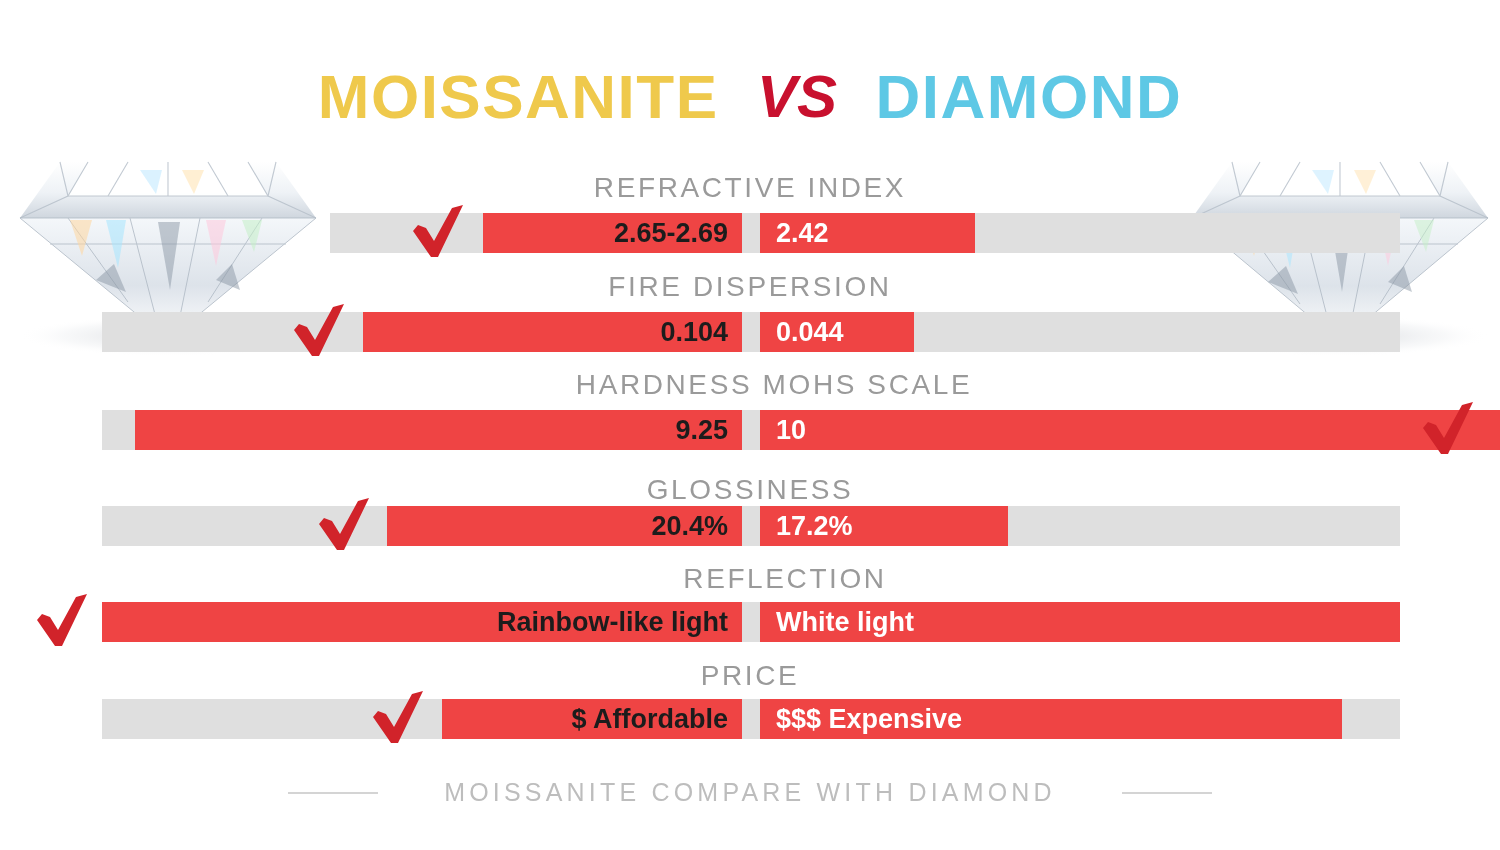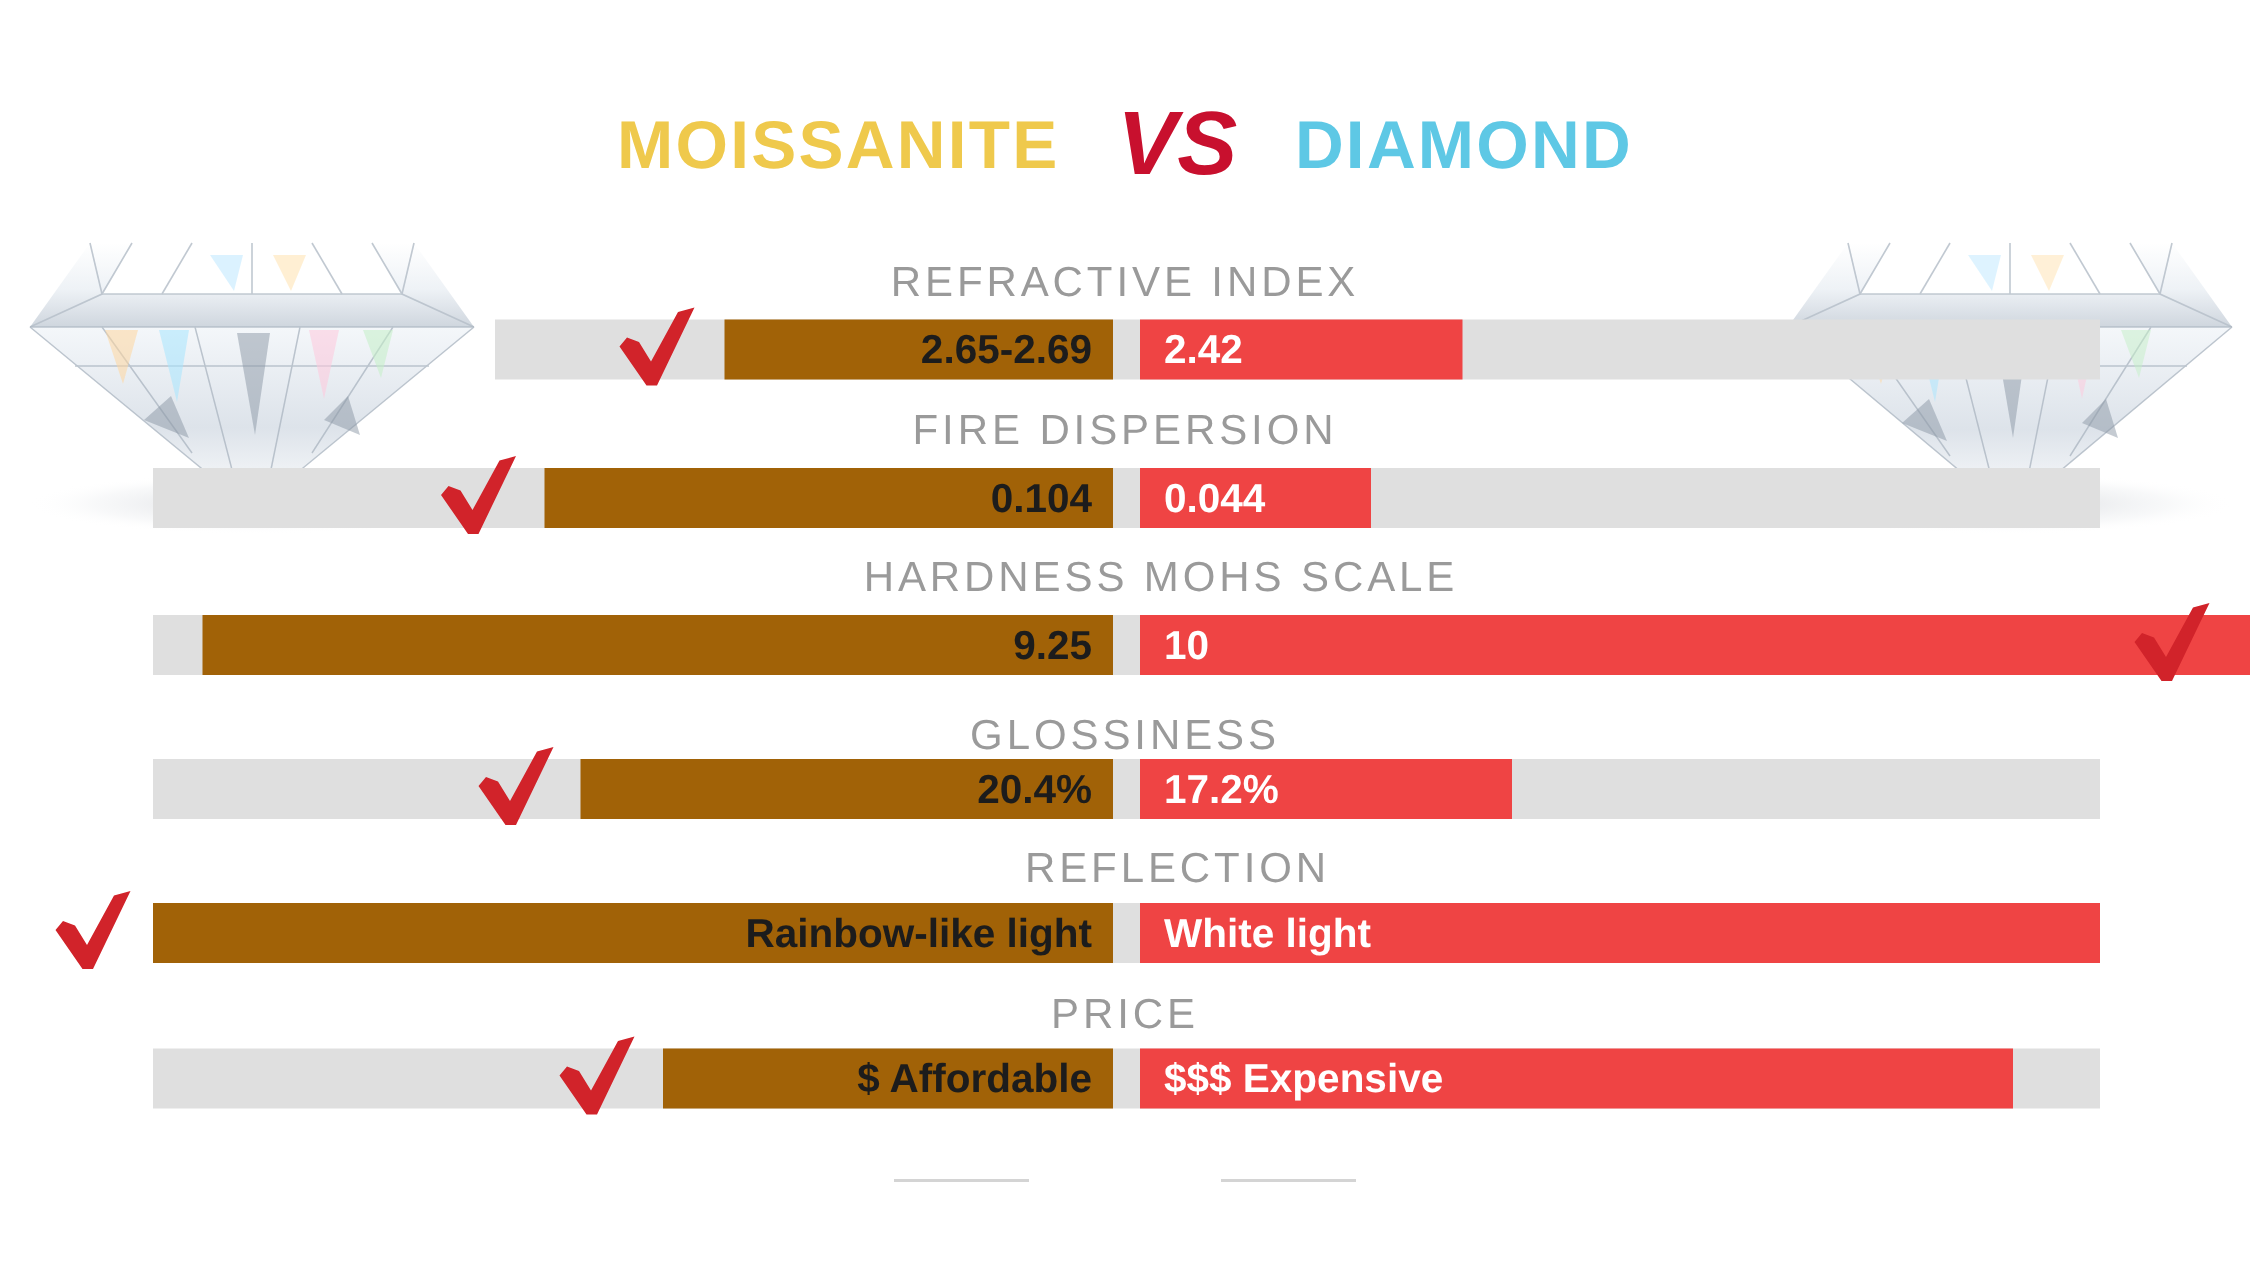--- a/index.html
+++ b/index.html
@@ -24,21 +24,21 @@
   .title-row {
     position: absolute;
     top: 66px;
     left: 0;
     width: 1500px;
     text-align: center;
     white-space: nowrap;
   }
   .title-word {
     display: inline-block;
-    font-size: 45px;
+    font-size: 62px;
     font-weight: 700;
     letter-spacing: 1.5px;
     vertical-align: middle;
     line-height: 1;
   }
   .title-moiss { color: #EFC94C; }
   .title-vs {
     color: #C8102E;
     font-size: 60px;
     font-weight: 800;
@@ -77,21 +77,21 @@
     position: absolute;
     background: #DFDFDF;
     height: 40px;
   }
 
   .bar {
     position: absolute;
     height: 40px;
     box-sizing: border-box;
   }
-  .bar-left  { background: #a16207; }
+  .bar-left  { background: #ef4444; }
   .bar-right { background: #ef4444; }
 
   .bar-left .bar-text {
     position: absolute;
     right: 14px;
     top: 0;
     height: 40px;
     line-height: 40px;
     color: #1c1c1c;
     font-size: 27px;
@@ -364,16 +364,17 @@
         <div class="check" style="left: 371px; top: 690px;">
           <svg viewBox="0 0 58 56">
             <path d="M2 27 L7 21 L15 24 L23 37 L41 4 L52 1 L27 53 L20 53 Z" fill="#D1232A"></path>
           </svg>
         </div>
       </div>
     </div>
 
   <div class="footer">
     <span class="footer-rule left"></span>
+    <span class="footer-text">MOISSANITE COMPARE WITH DIAMOND</span>
     <span class="footer-rule right"></span>
   </div>
 
 </div>
 
 </body></html>

